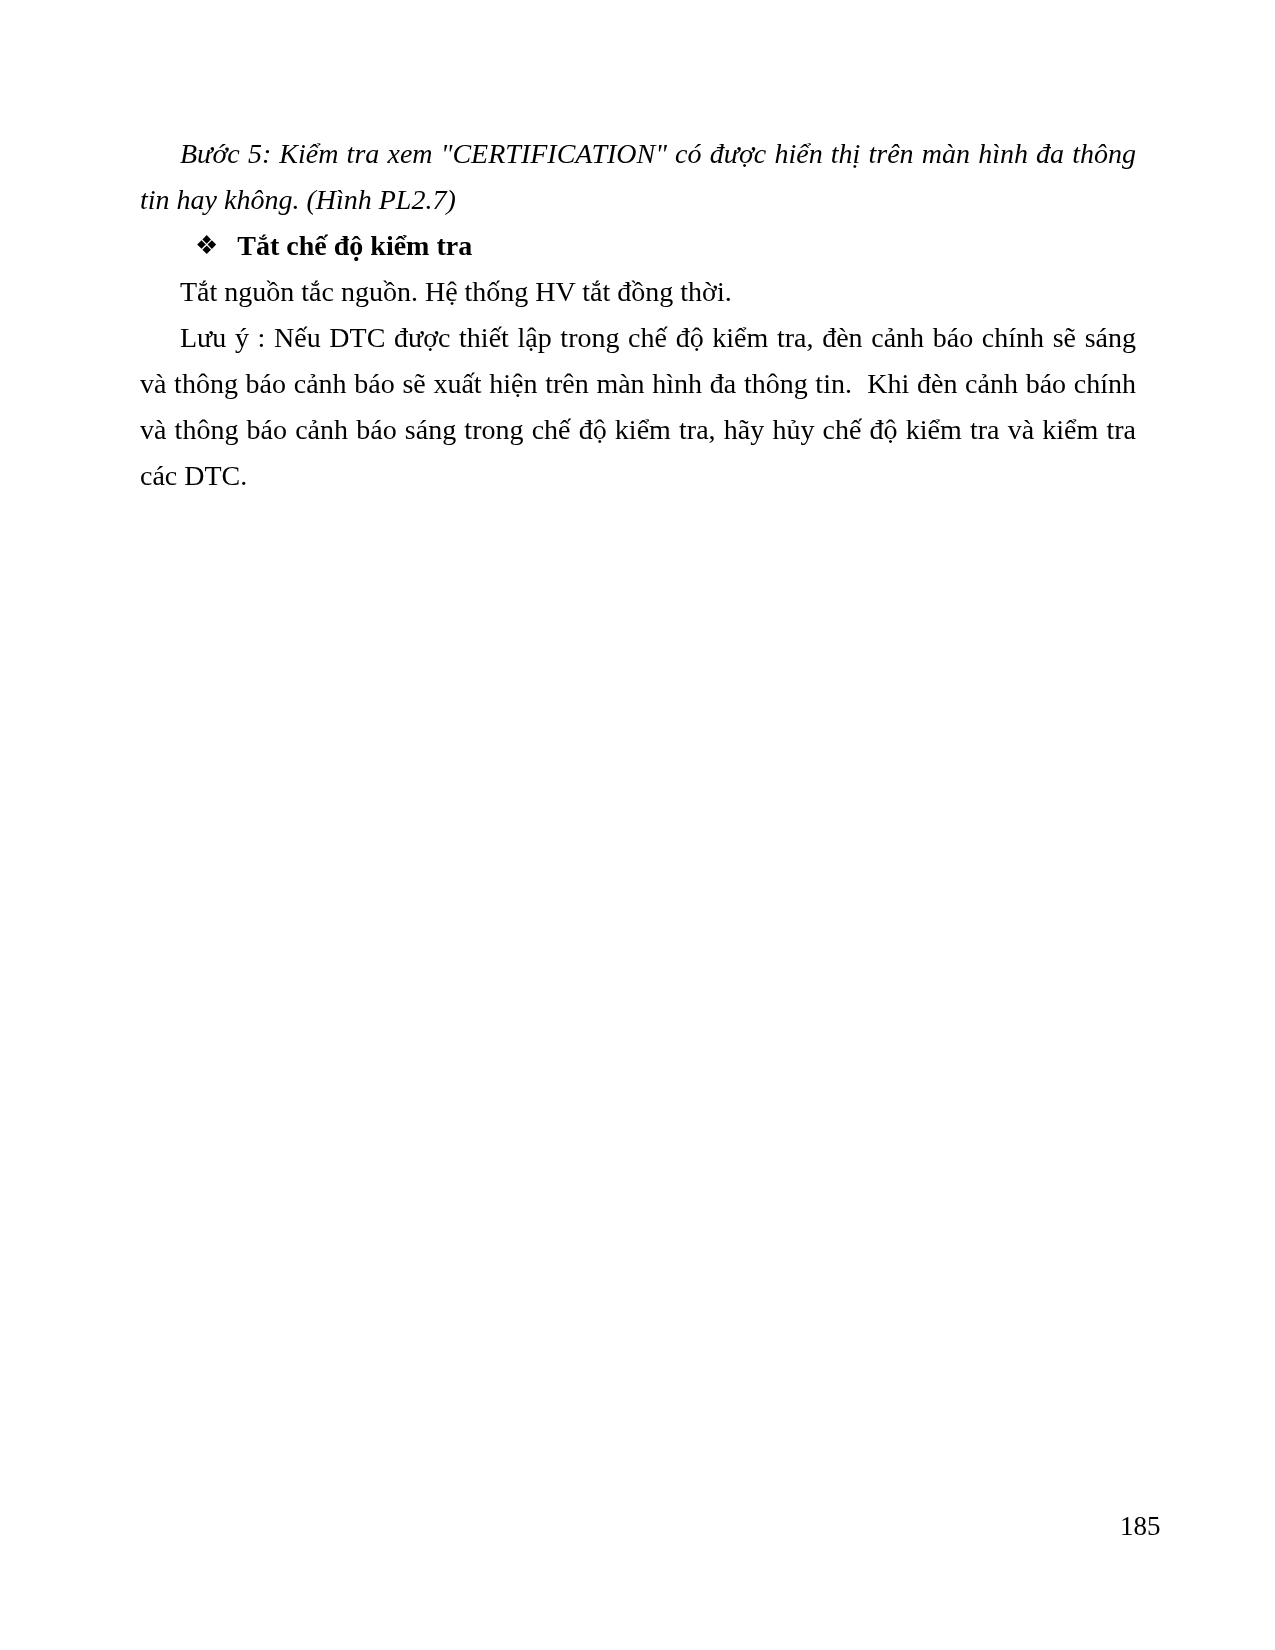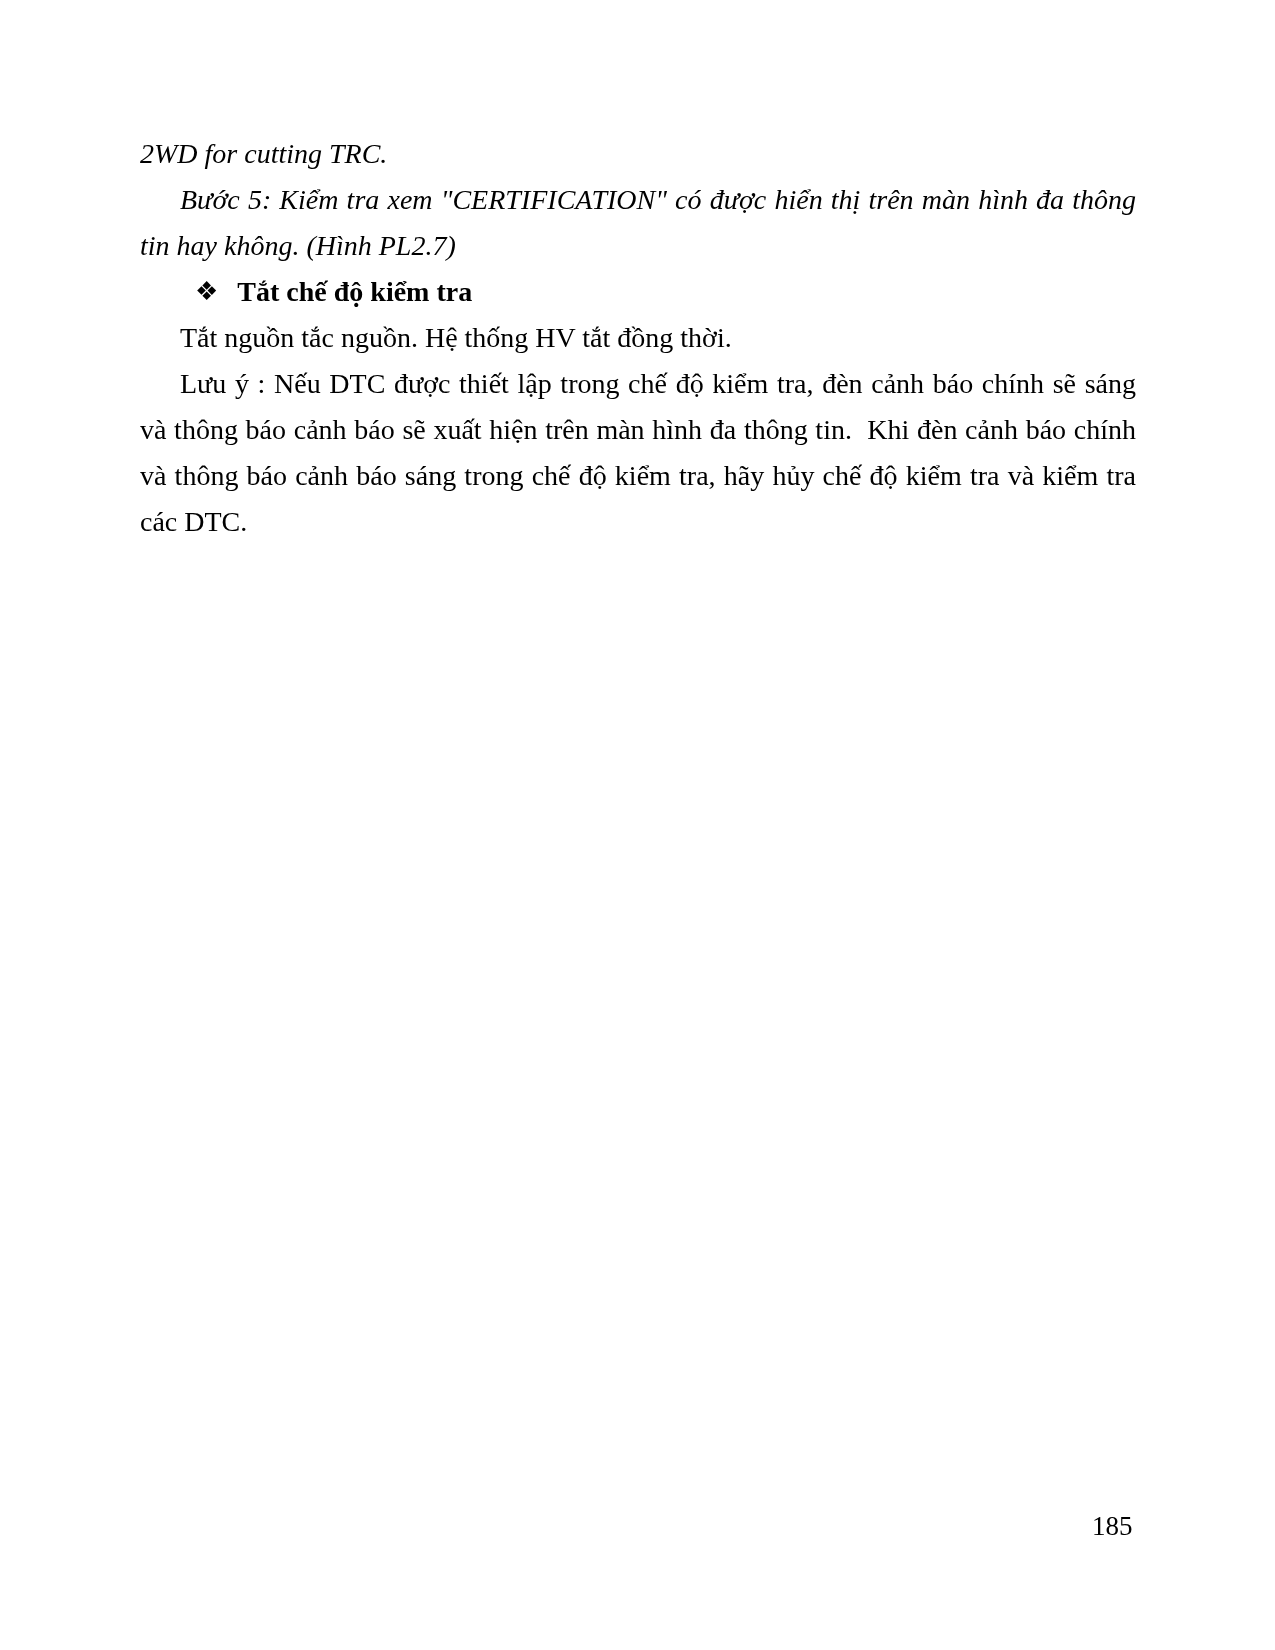--- a/index.html
+++ b/index.html
@@ -37,33 +37,32 @@
   }
   .heading .bullet {
     display: inline-block;
     margin-right: 19px;
     font-size: 26px;
     font-family: "DejaVu Sans", sans-serif;
     transform: translateY(-1px);
   }
   .page-number {
     position: absolute;
-    left: 1092px;
+    left: 1120px;
     top: 1506px;
     font-size: 27px;
     line-height: 40px;
   }
 </style>
 </head>
 <body>
 
 <div class="page">
   <div class="content">
 
-    <p class="italic">2WD for cutting TRC.</p>
 
     <p class="italic indent justify">Bước 5: Kiểm tra xem "CERTIFICATION" có được hiển thị trên màn hình đa thông tin hay không. (Hình PL2.7)</p>
 
 
     <p class="heading">
       <span class="bullet">❖</span><span>Tắt chế độ kiểm tra</span>
     </p>
 
     <p class="indent">Tắt nguồn tắc nguồn. Hệ thống HV tắt đồng thời.</p>
 

